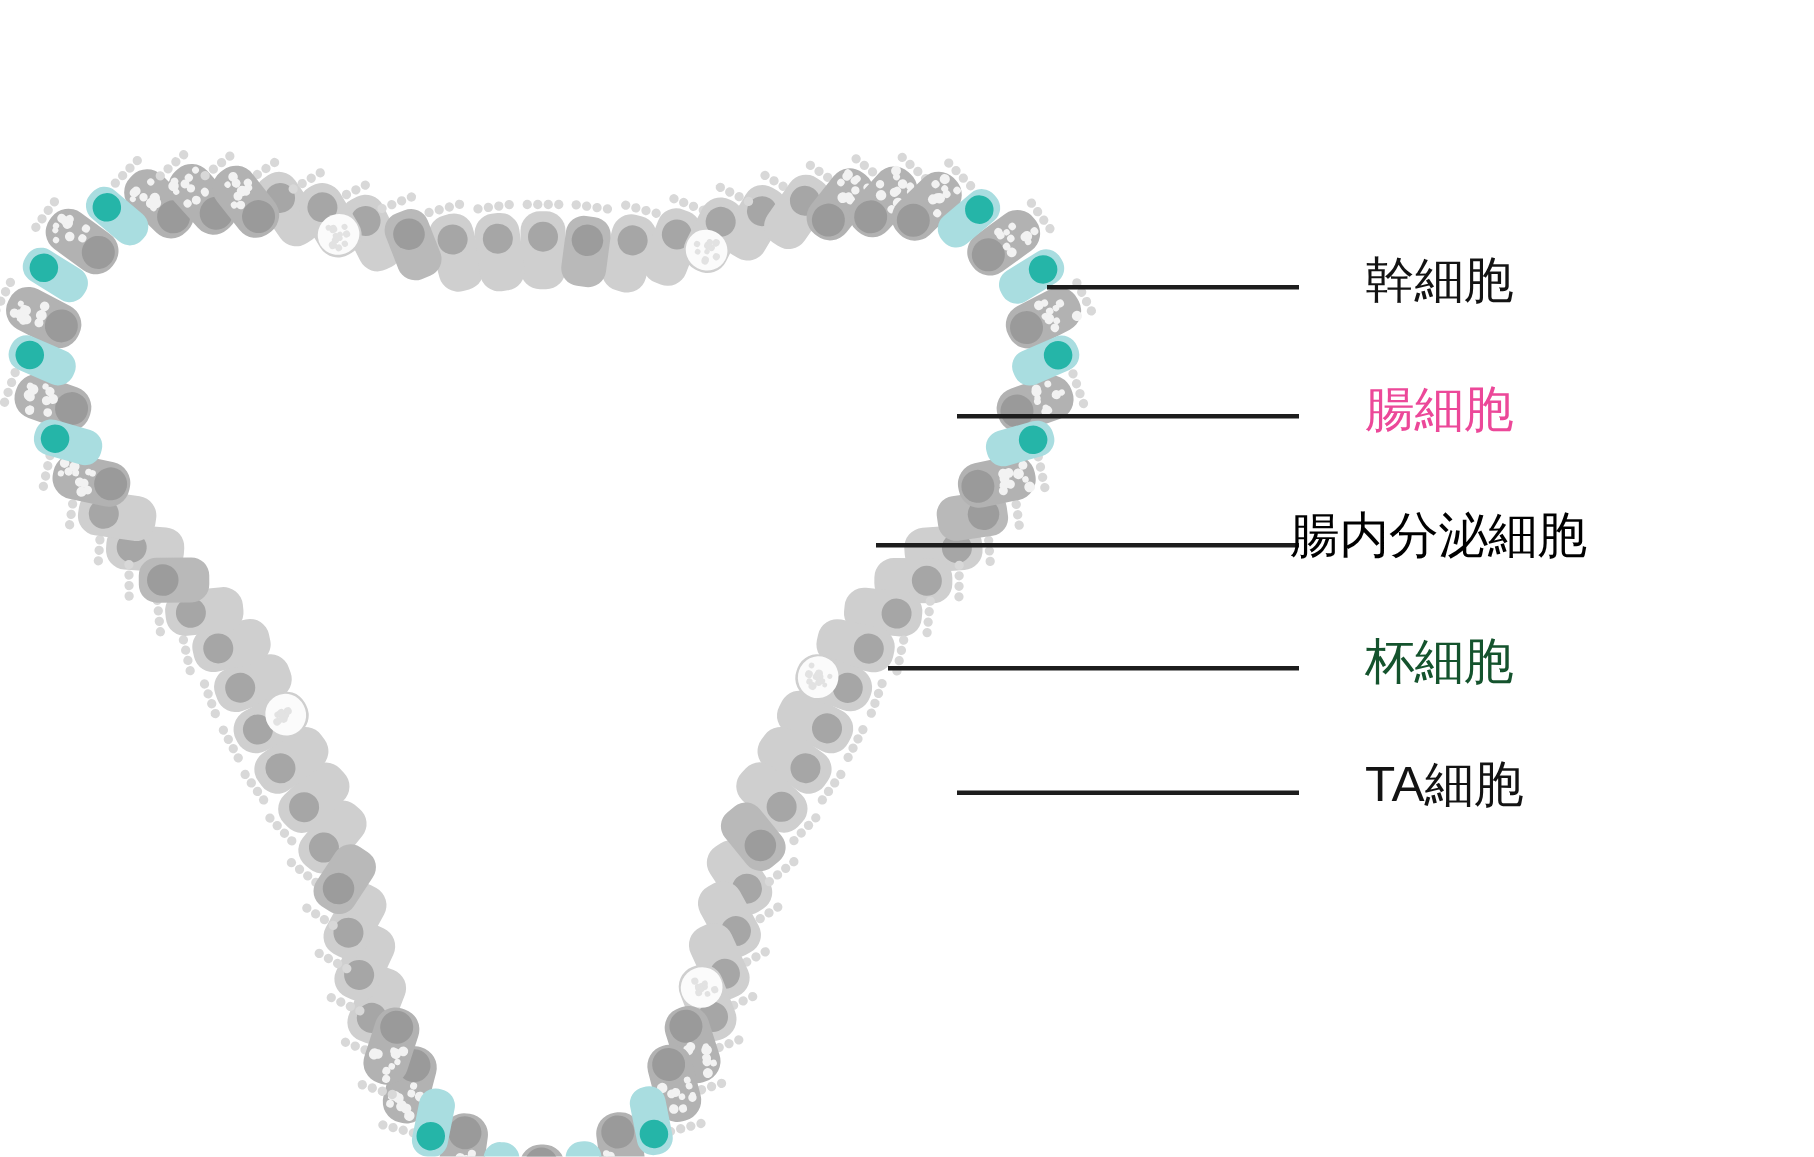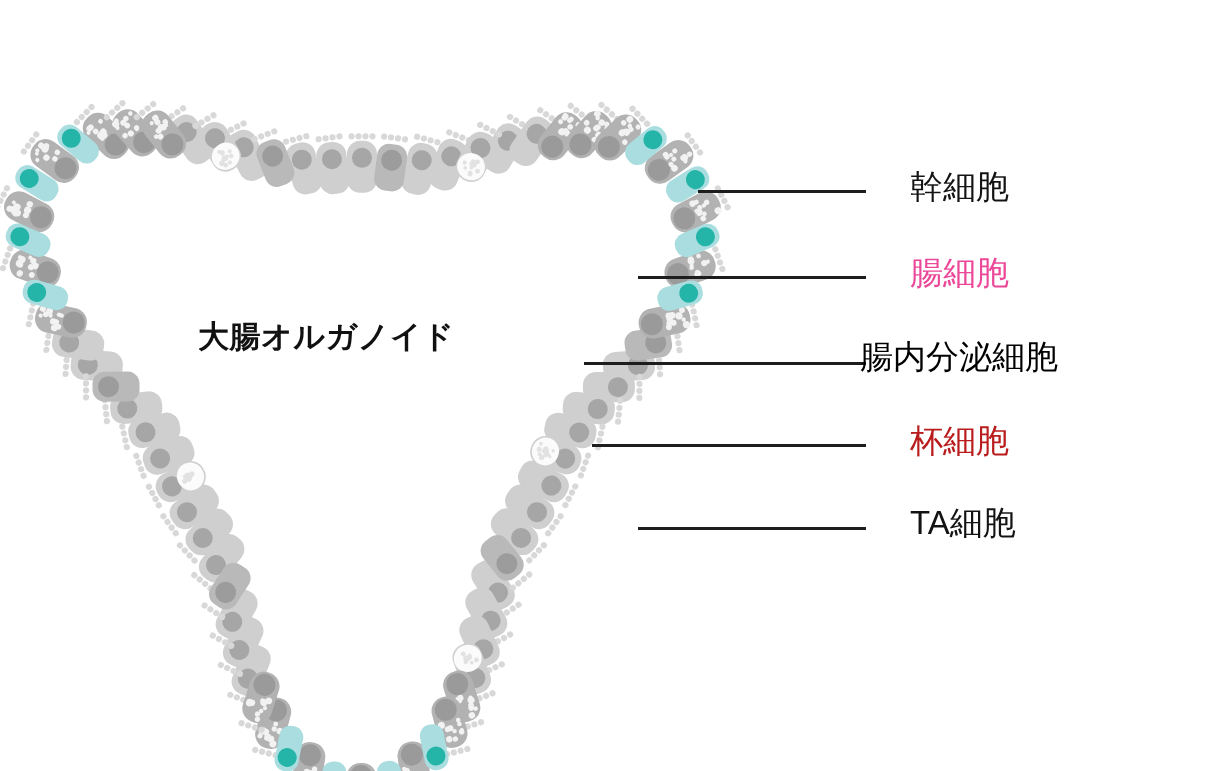--- a/index.html
+++ b/index.html
@@ -912,42 +912,41 @@
           <rect x="-12" y="-22" width="24" height="46" rx="11" fill="#a9dde0"></rect>
           <circle cx="0" cy="10" r="9.5" fill="#25b5a8"></circle>
         </g>
         <g transform="translate(78.85,144.71) rotate(-229.68)">
           <rect x="-12" y="-22" width="24" height="46" rx="11" fill="#a9dde0"></rect>
           <circle cx="0" cy="10" r="9.5" fill="#25b5a8"></circle>
         </g>
       </g>
   </svg>
 
-  <div class="diagram-title">大腸オルガノイド</div>
 
   <div class="legend-layer">
 
     <div class="legend-entry">
       <div class="leader-line" id="line-0" style="left: 698px; top: 190px; width: 168px; background: rgb(29, 29, 29);"></div>
       <div class="legend-label" id="label-0" style="left: 910px; top: 170px; color: rgb(19, 19, 19);">幹細胞</div>
     </div>
 
     <div class="legend-entry">
       <div class="leader-line" id="line-1" style="left: 638px; top: 276px; width: 228px; background: rgb(29, 29, 29);"></div>
       <div class="legend-label" id="label-1" style="left: 910px; top: 256px; color: #ec4899;">腸細胞</div>
     </div>
 
     <div class="legend-entry">
       <div class="leader-line" id="line-2" style="left: 584px; top: 362px; width: 282px; background: rgb(29, 29, 29);"></div>
       <div class="legend-label" id="label-2" style="left: 860px; top: 340px; color: #000000;">腸内分泌細胞</div>
     </div>
 
     <div class="legend-entry">
       <div class="leader-line" id="line-3" style="left: 592px; top: 444px; width: 274px; background: rgb(29, 29, 29);"></div>
-      <div class="legend-label" id="label-3" style="left: 910px; top: 424px; color: #b91c1c;">杯細胞</div>
+      <div class="legend-label" id="label-3" style="left: 910px; top: 424px; color: #14532d;">杯細胞</div>
     </div>
 
     <div class="legend-entry">
       <div class="leader-line" id="line-4" style="left: 638px; top: 527px; width: 228px; background: rgb(29, 29, 29);"></div>
       <div class="legend-label" id="label-4" style="left: 910px; top: 506px; color: rgb(19, 19, 19); text-align: right;">TA細胞</div>
     </div>
 
   </div>
 
 </div>

